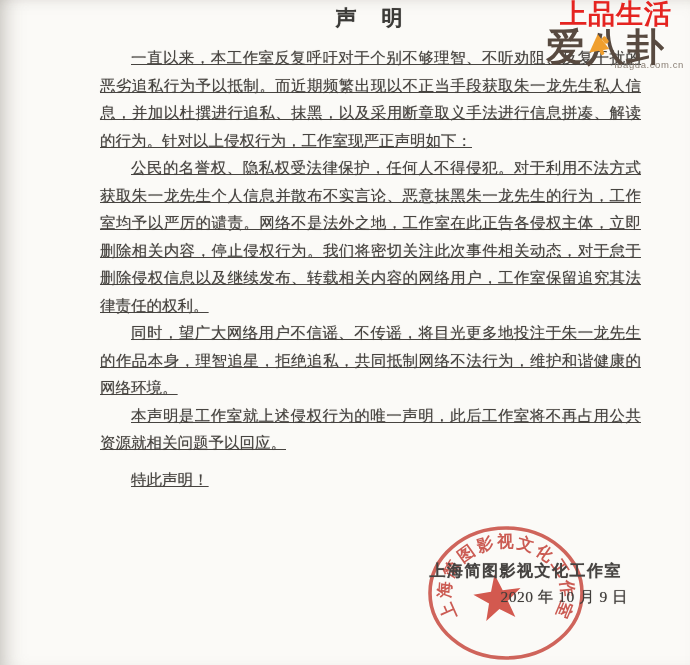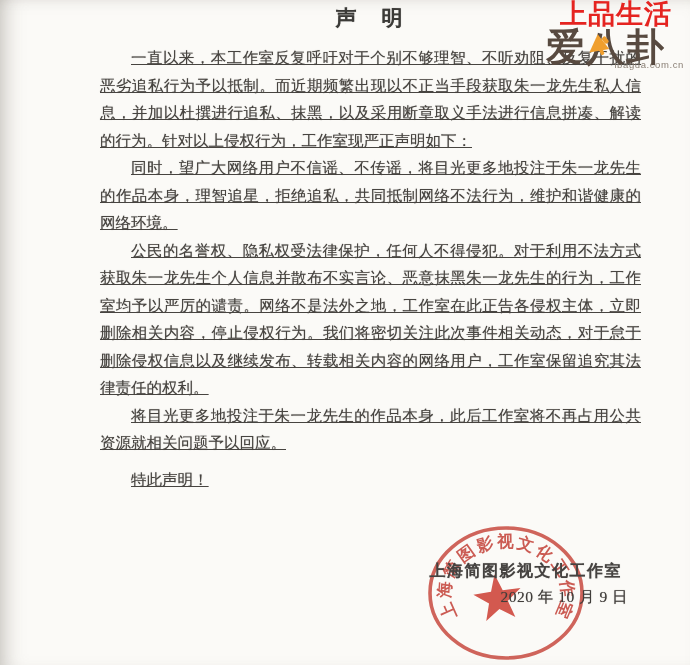--- a/index.html
+++ b/index.html
@@ -74,23 +74,23 @@
 </style>
 </head>
 <body>
 
 <div class="doc">
 
   <h1 class="title">声　明</h1>
 
   <div class="body">
     <p>一直以来，本工作室反复呼吁对于个别不够理智、不听劝阻、反复干扰的恶劣追私行为予以抵制。而近期频繁出现以不正当手段获取朱一龙先生私人信息，并加以杜撰进行追私、抹黑，以及采用断章取义手法进行信息拼凑、解读的行为。针对以上侵权行为，工作室现严正声明如下：</p>
+    <p>公民的名誉权、隐私权受法律保护，任何人不得侵犯。对于利用不法方式获取朱一龙先生个人信息并散布不实言论、恶意抹黑朱一龙先生的行为，工作室均予以严厉的谴责。网络不是法外之地，工作室在此正告各侵权主体，立即删除相关内容，停止侵权行为。我们将密切关注此次事件相关动态，对于怠于删除侵权信息以及继续发布、转载相关内容的网络用户，工作室保留追究其法律责任的权利。</p>
     <p>同时，望广大网络用户不信谣、不传谣，将目光更多地投注于朱一龙先生的作品本身，理智追星，拒绝追私，共同抵制网络不法行为，维护和谐健康的网络环境。</p>
-    <p>公民的名誉权、隐私权受法律保护，任何人不得侵犯。对于利用不法方式获取朱一龙先生个人信息并散布不实言论、恶意抹黑朱一龙先生的行为，工作室均予以严厉的谴责。网络不是法外之地，工作室在此正告各侵权主体，立即删除相关内容，停止侵权行为。我们将密切关注此次事件相关动态，对于怠于删除侵权信息以及继续发布、转载相关内容的网络用户，工作室保留追究其法律责任的权利。</p>
-    <p>将目光更多地投注于朱一龙先生的作品本身，此后工作室将不再占用公共资源就相关问题予以回应。</p>
+    <p>本声明是工作室就上述侵权行为的唯一声明，此后工作室将不再占用公共资源就相关问题予以回应。</p>
     <p class="closing">特此声明！</p>
   </div>
 
   <div class="signature">上海简图影视文化工作室</div>
   <div class="date">2020 年 10 月 9 日</div>
 
   <svg class="seal" width="170" height="148" viewBox="0 0 170 148" aria-hidden="true">
     <ellipse class="ring" cx="82" cy="73" rx="76" ry="65"></ellipse>
     <path id="sealArc" d="M 33.5 96 A 56 46 0 1 1 130.5 96" fill="none"></path>
     <text>

